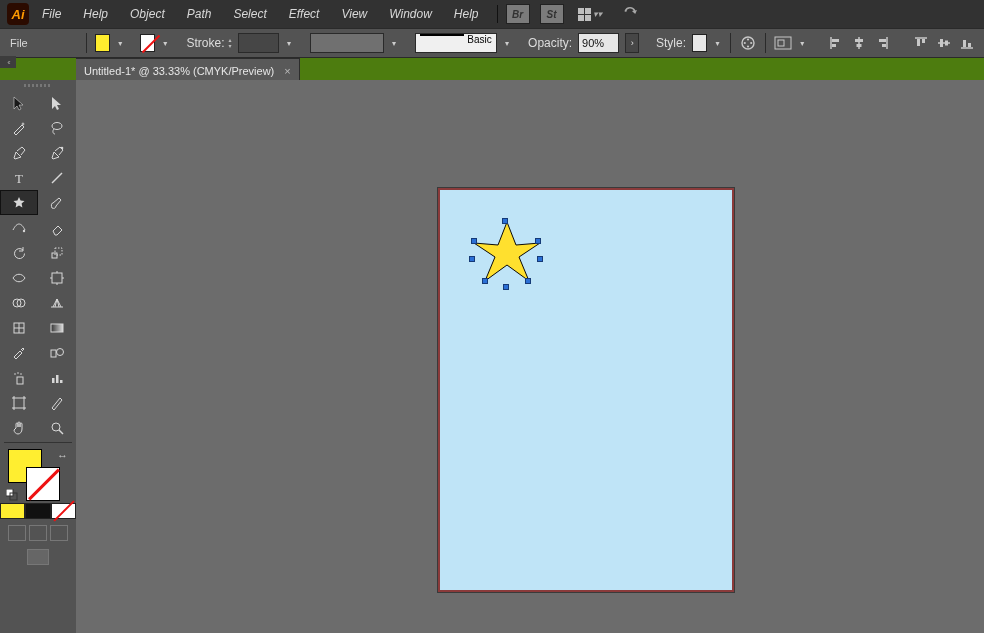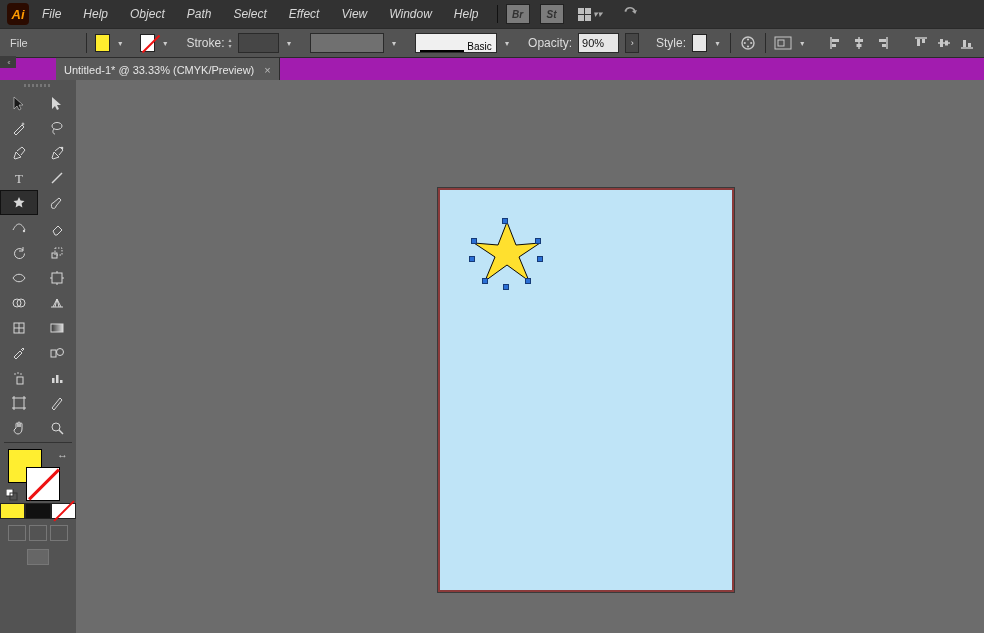--- a/index.html
+++ b/index.html
@@ -23,31 +23,31 @@
   .swatch.none{background:#fff;}
   .swatch.none::after{content:"";position:absolute;left:-2px;top:50%;width:24px;height:2px;background:#e11;transform:rotate(-45deg);transform-origin:center;}
   .swatch.white{background:#e8e8e8;}
   .chev{width:10px;height:18px;display:flex;align-items:center;justify-content:center;font-size:8px;color:#ccc;}
   .chev::before{content:"▾";}
   .lbl{font-size:12px;color:#ddd;}
   .weight-field{width:40px;height:18px;background:#464646;border:1px solid #2a2a2a;display:flex;align-items:center;padding:0 3px;font-size:11px;}
   .spinners{display:flex;flex-direction:column;margin-left:-2px;}
   .spinners span{font-size:6px;line-height:6px;color:#bbb;}
   .dropdown-wide{width:86px;height:18px;background:#707070;border:1px solid #2a2a2a;}
-  .brush-def{width:86px;height:18px;background:#f0f0f0;display:flex;align-items:flex-end;padding:0 4px;gap:3px;border:1px solid #2a2a2a;}
+  .brush-def{width:86px;height:18px;background:#f0f0f0;display:flex;align-items:flex-start;padding:0 4px;gap:3px;border:1px solid #2a2a2a;}
   .brush-def .line{flex:1;height:2px;background:#000;}
   .brush-def .txt{font-size:10px;color:#000;}
   .opacity-field{width:40px;height:18px;background:#e7e7e7;color:#111;border:1px solid #2a2a2a;display:flex;align-items:center;padding:0 3px;font-size:11px;}
   .arrow-btn{width:14px;height:18px;background:#464646;border:1px solid #2a2a2a;display:flex;align-items:center;justify-content:center;font-size:9px;}
   .pipe-sep{width:1px;height:20px;background:#2a2a2a;margin:0 2px;}
   .align-group{display:flex;gap:1px;}
   .mini-icon{width:22px;height:20px;display:flex;align-items:center;justify-content:center;color:#c7c7c7;}
   .mini-icon svg{display:block;}
   
-  .tab-strip{display:flex;align-items:flex-end;height:24px;background:#a21caf;padding-left:56px;}
+  .tab-strip{display:flex;align-items:center;height:24px;background:#4d7c0f;padding-left:76px;}
   .collapse-handle{position:absolute;left:0;top:56px;width:16px;height:12px;background:#3d3d3d;display:flex;align-items:center;justify-content:center;}
   .collapse-handle::before{content:"‹‹";font-size:8px;color:#999;letter-spacing:-2px;}
   .doc-tab{display:flex;align-items:center;height:24px;background:#595959;padding:0 8px;gap:10px;font-size:11px;color:#e6e6e6;border-top:1px solid #2c2c2c;border-right:1px solid #2c2c2c;}
   .doc-tab .close{font-size:11px;color:#bbb;}
   
   .workspace{position:absolute;left:76px;top:80px;right:0;bottom:0;background:#6c6c6c;}
   .artboard{position:absolute;left:362px;top:108px;width:292px;height:400px;background:#bfe4f7;border:2px solid #8a3a3a;box-shadow:0 0 0 1px #3a3a3a;}
   .star-shape svg{display:block;}
   .sel-pt{position:absolute;width:6px;height:6px;background:#2a6fd6;border:1px solid #153a77;box-sizing:border-box;}
   

